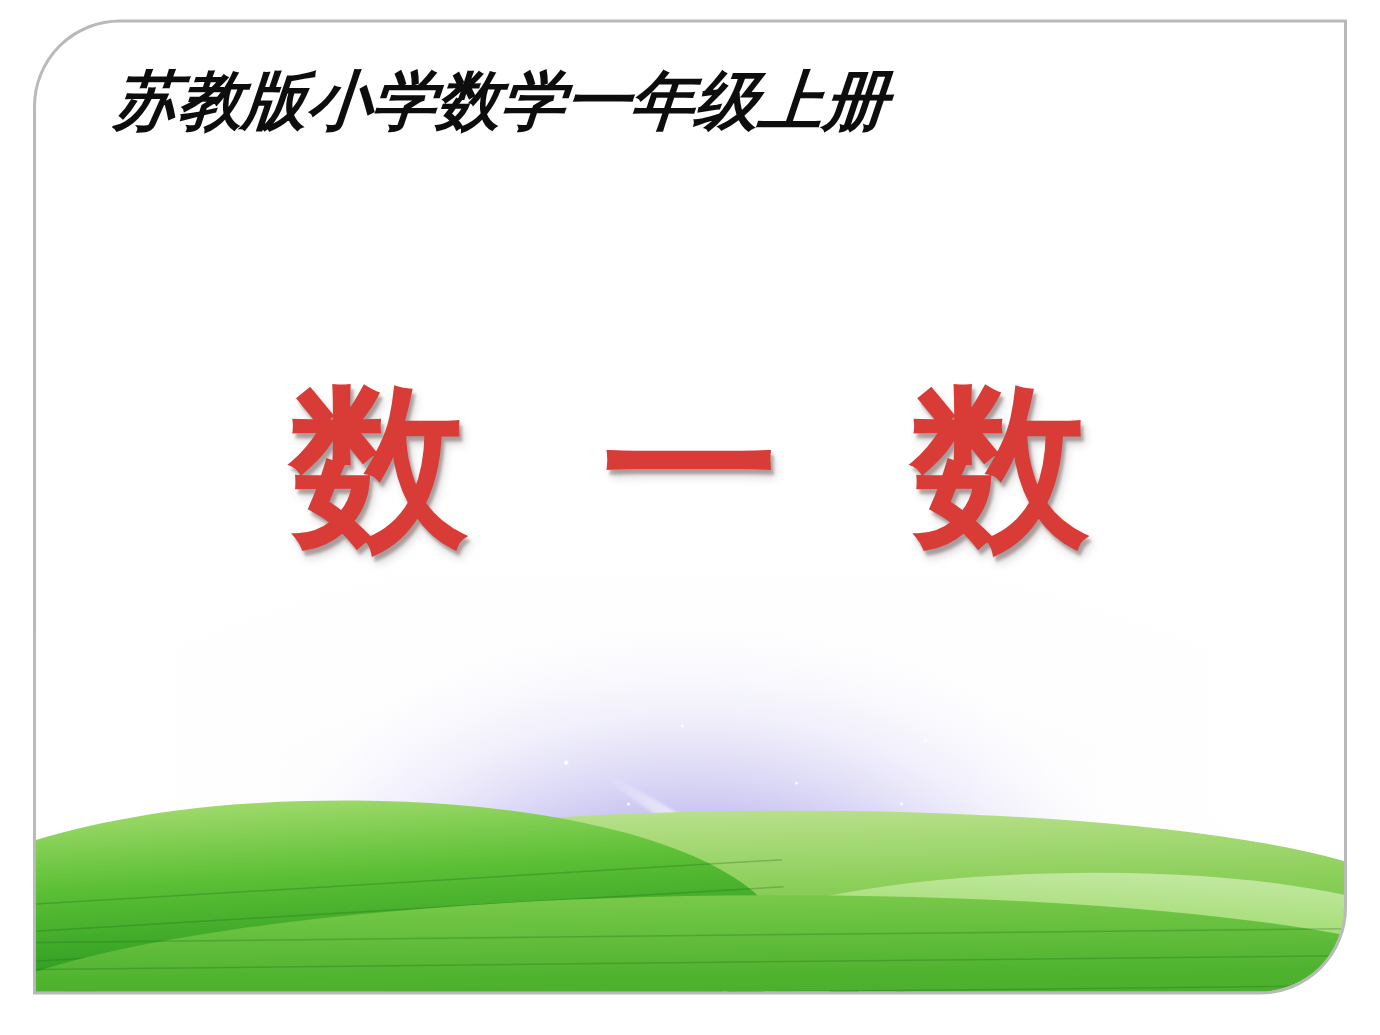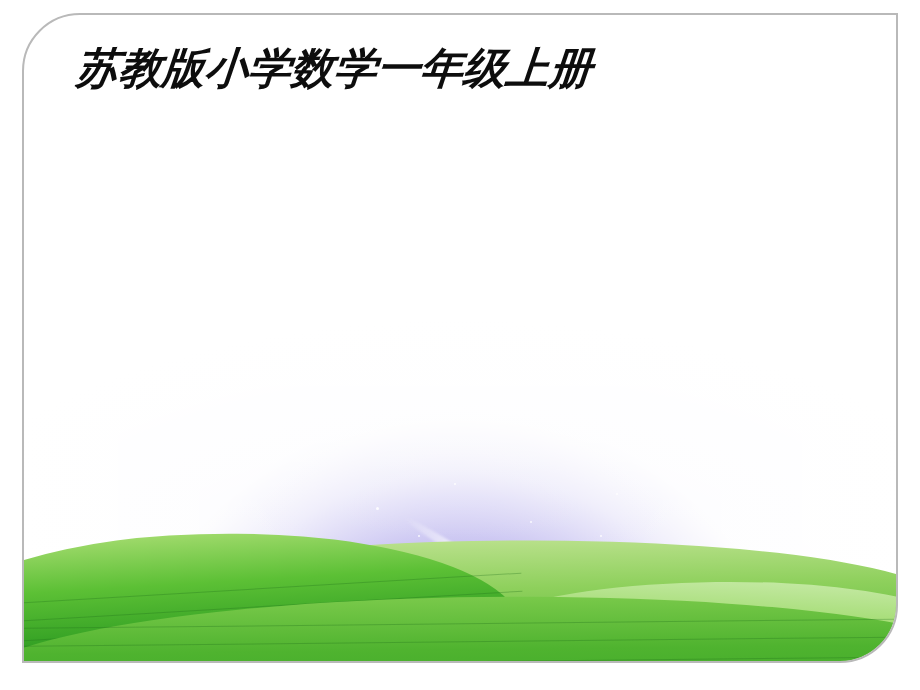--- a/index.html
+++ b/index.html
@@ -326,16 +326,17 @@
     <div class="hill-front">
       <div class="hill-streak" style="left:0;top:26px;width:100%;"></div>
       <div class="hill-streak" style="left:0;top:44px;width:100%;"></div>
       <div class="hill-streak" style="left:0;top:64px;width:100%;"></div>
     </div>
 
   </div>
 
   <div class="header-line">苏教版小学数学一年级上册</div>
 
+  <div class="main-title">数 一 数</div>
 
   <div class="frame"></div>
 
 </div>
 
 </body></html>

